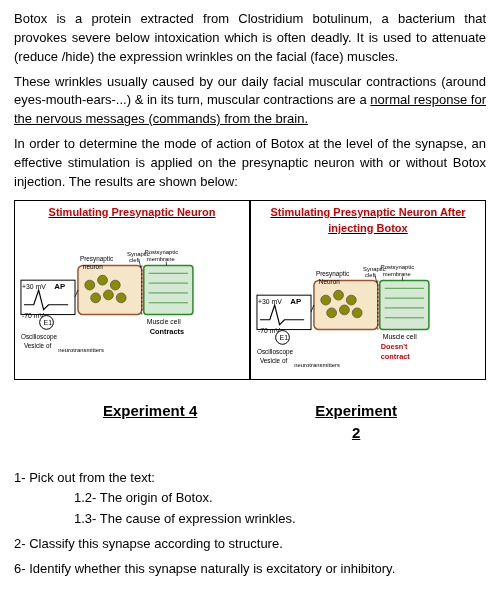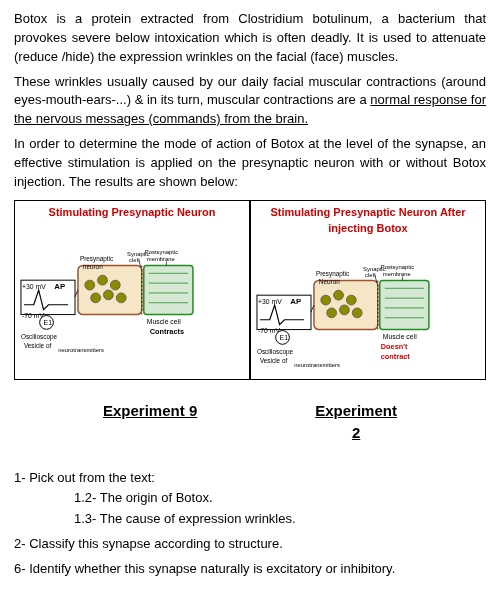--- a/index.html
+++ b/index.html
@@ -13,20 +13,21 @@
       padding: 10px 14px;
       line-height: 1.45;
     }
     .intro-text { margin-bottom: 6px; text-align: justify; }
     .underline-text { text-decoration: underline; }
     .diagram-section {
       display: flex;
       border: 1px solid #000;
       margin: 8px 0;
       font-size: 10px;
+      text-decoration: underline;
     }
     .diagram-left {
       flex: 1;
       border-right: 2px solid #000;
       padding: 4px;
     }
     .diagram-right {
       flex: 1;
       padding: 4px;
     }
@@ -193,21 +194,21 @@
 
       <text x="40" y="128" font-size="6" fill="#000">neurotransmitters</text>
 
       <line x1="57" y1="72" x2="60" y2="65" stroke="#000" stroke-width="0.8"></line>
     </svg>
   </div>
 </div>
 
 <div class="experiments-row">
   <div>
-    <span class="experiment-label">Experiment 9</span>
+    <span class="experiment-label">Experiment 4</span>
   </div>
   <div style="text-align:center;">
     <span class="experiment-label">Experiment</span><br>
     <span class="experiment-label">2</span>
   </div>
 </div>
 
 <div class="questions-section">
   <div class="question-item">
     <span>1- Pick out from the text:</span>

